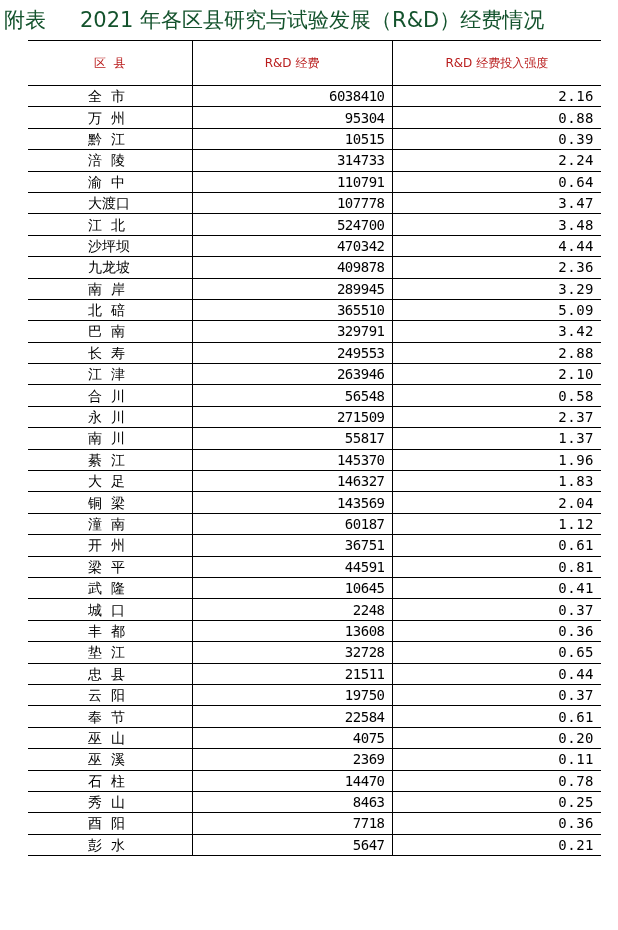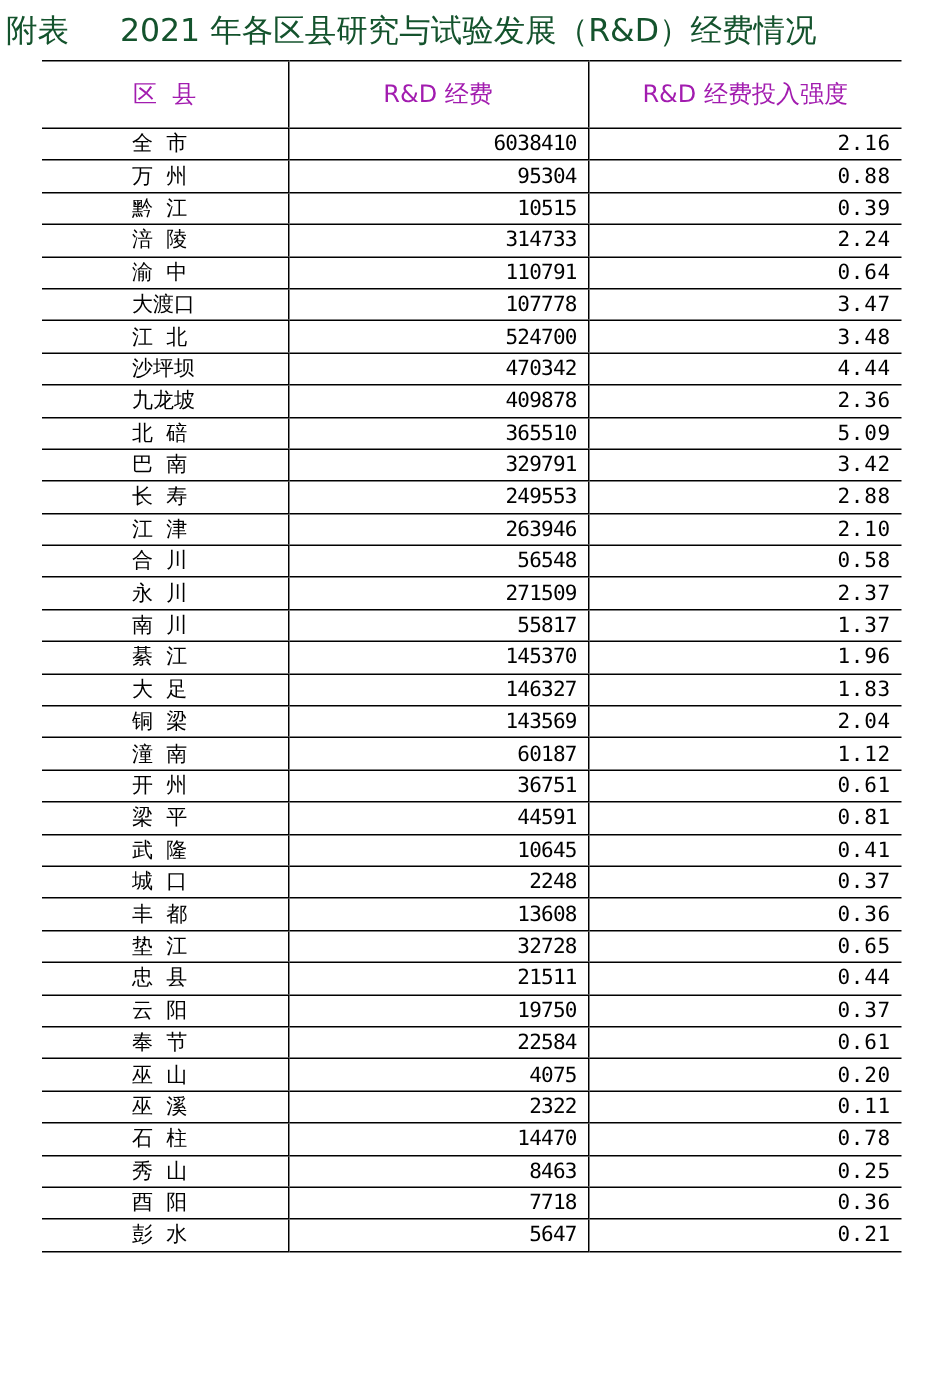--- a/index.html
+++ b/index.html
@@ -37,22 +37,22 @@
       width: 573px;
       border-collapse: collapse;
       table-layout: fixed;
     }
     table.data col.c1 { width: 164px; }
     table.data col.c2 { width: 200px; }
     table.data col.c3 { width: 209px; }
     table.data th {
       height: 44px;
       font-weight: normal;
-      font-size: 16px;
-      color: #a21caf;
+      font-size: 12px;
+      color: #b91c1c;
       text-align: center;
       border-top: 1.5px solid #000;
       border-bottom: 1px solid #000;
       padding: 0;
     }
     table.data th + th,
     table.data td + td {
       border-left: 1px solid #000;
     }
     table.data td {
@@ -147,20 +147,25 @@
         <td class="name" style="white-space: pre;">沙坪坝</td>
         <td class="num">470342</td>
         <td class="ratio">4.44</td>
       </tr>
       <tr>
         <td class="name" style="white-space: pre;">九龙坡</td>
         <td class="num">409878</td>
         <td class="ratio">2.36</td>
       </tr>
       <tr>
+        <td class="name" style="white-space: pre;">南  岸</td>
+        <td class="num">289945</td>
+        <td class="ratio">3.29</td>
+      </tr>
+      <tr>
         <td class="name" style="white-space: pre;">北  碚</td>
         <td class="num">365510</td>
         <td class="ratio">5.09</td>
       </tr>
       <tr>
         <td class="name" style="white-space: pre;">巴  南</td>
         <td class="num">329791</td>
         <td class="ratio">3.42</td>
       </tr>
       <tr>
@@ -253,21 +258,21 @@
         <td class="num">22584</td>
         <td class="ratio">0.61</td>
       </tr>
       <tr>
         <td class="name" style="white-space: pre;">巫  山</td>
         <td class="num">4075</td>
         <td class="ratio">0.20</td>
       </tr>
       <tr>
         <td class="name" style="white-space: pre;">巫  溪</td>
-        <td class="num">2322</td>
+        <td class="num">2369</td>
         <td class="ratio">0.11</td>
       </tr>
       <tr>
         <td class="name" style="white-space: pre;">石  柱</td>
         <td class="num">14470</td>
         <td class="ratio">0.78</td>
       </tr>
       <tr>
         <td class="name" style="white-space: pre;">秀  山</td>
         <td class="num">8463</td>

